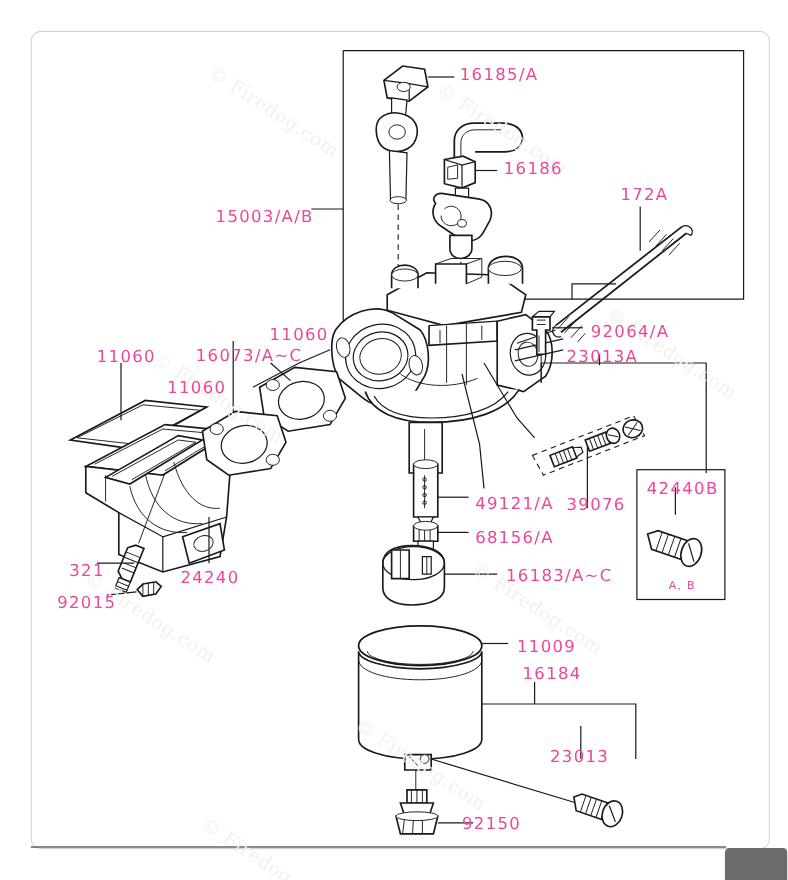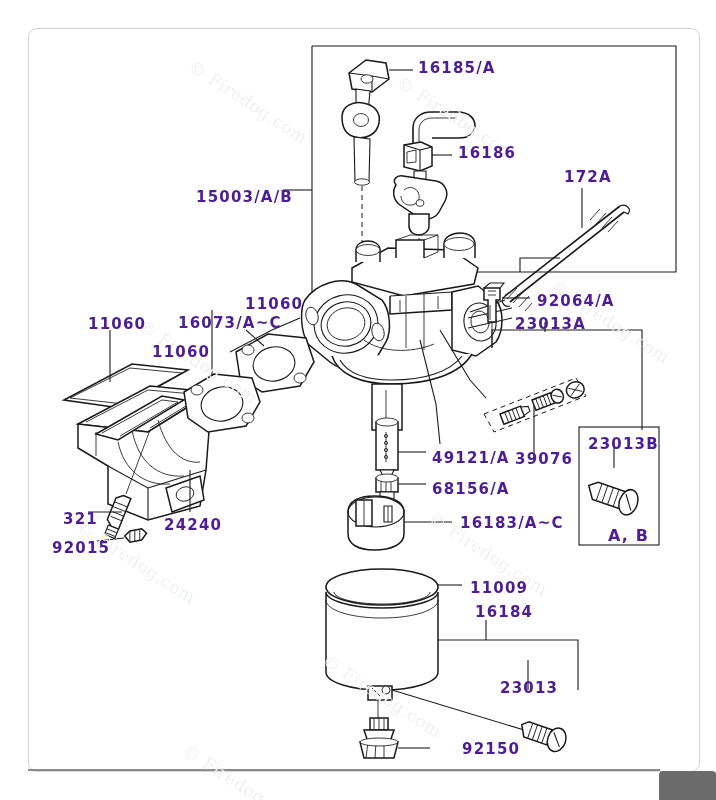--- a/index.html
+++ b/index.html
@@ -49,28 +49,28 @@
     transform: rotate(33deg);
     transform-origin: 0 0;
     user-select: none;
     pointer-events: none;
   }
   
   .lbl {
     position: absolute;
     font-family: "DejaVu Sans", sans-serif;
     font-size: 15px;
-    font-weight: bold;
-    color: #4c1d95;
+    font-weight: normal;
+    color: #ec4899;
     letter-spacing: 1.2px;
     white-space: nowrap;
     line-height: 1;
   }
   .lbl.small {
-    font-size: 16px;
+    font-size: 10px;
     letter-spacing: 1.1px;
   }
   
   #corner-tab {
     position: absolute;
     left: 659px;
     top: 771px;
     width: 57px;
     height: 29px;
     background: #6b6b6b;
@@ -460,27 +460,27 @@
       <div class="lbl" style="left: 564px; top: 170px;">172A</div>
       <div class="lbl" style="left: 537px; top: 294px;">92064/A</div>
       <div class="lbl" style="left: 515px; top: 317px;">23013A</div>
       <div class="lbl" style="left: 245px; top: 297px;">11060</div>
       <div class="lbl" style="left: 178px; top: 316px;">16073/A~C</div>
       <div class="lbl" style="left: 88px; top: 317px;">11060</div>
       <div class="lbl" style="left: 152px; top: 345px;">11060</div>
       <div class="lbl" style="left: 432px; top: 451px; text-align: center;">49121/A</div>
       <div class="lbl" style="left: 432px; top: 482px;">68156/A</div>
       <div class="lbl" style="left: 515px; top: 452px;">39076</div>
-      <div class="lbl" style="left: 588px; top: 437px;">23013B</div>
+      <div class="lbl" style="left: 588px; top: 437px;">42440B</div>
       <div class="lbl small" style="left: 608px; top: 528px;">A, B</div>
       <div class="lbl" style="left: 460px; top: 516px;">16183/A~C</div>
       <div class="lbl" style="left: 164px; top: 518px;">24240</div>
       <div class="lbl" style="left: 63px; top: 512px;">321</div>
       <div class="lbl" style="left: 52px; top: 541px;">92015</div>
       <div class="lbl" style="left: 470px; top: 581px;">11009</div>
       <div class="lbl" style="left: 475px; top: 605px; text-align: center;">16184</div>
       <div class="lbl" style="left: 500px; top: 681px;">23013</div>
-      <div class="lbl" style="left: 462px; top: 742px; text-align: center;">92150</div>
+      <div class="lbl" style="left: 420px; top: 742px; text-align: center;">92150</div>
     </div>
 
   <div id="corner-tab"></div>
 
 </div>
 
 </body></html>

